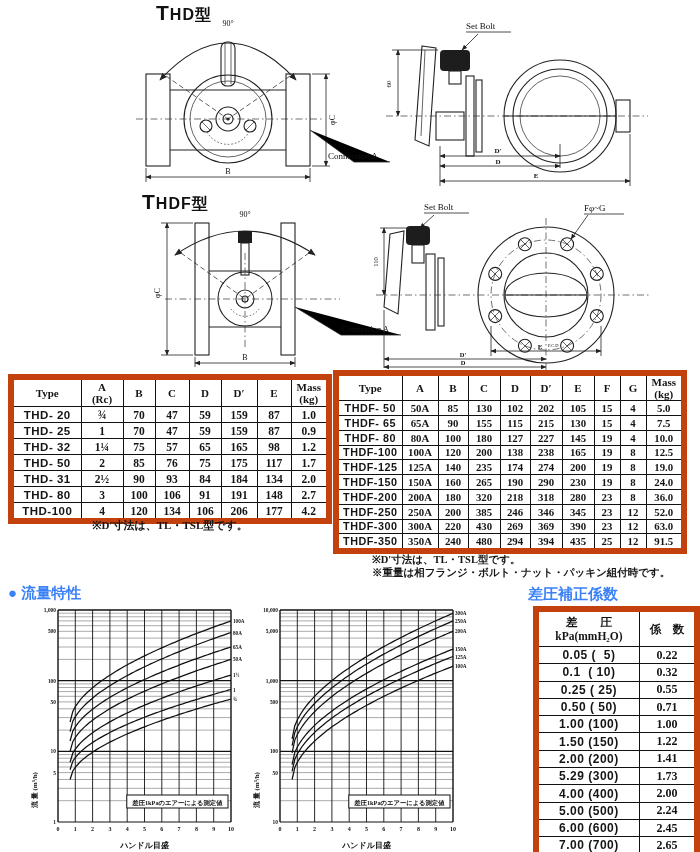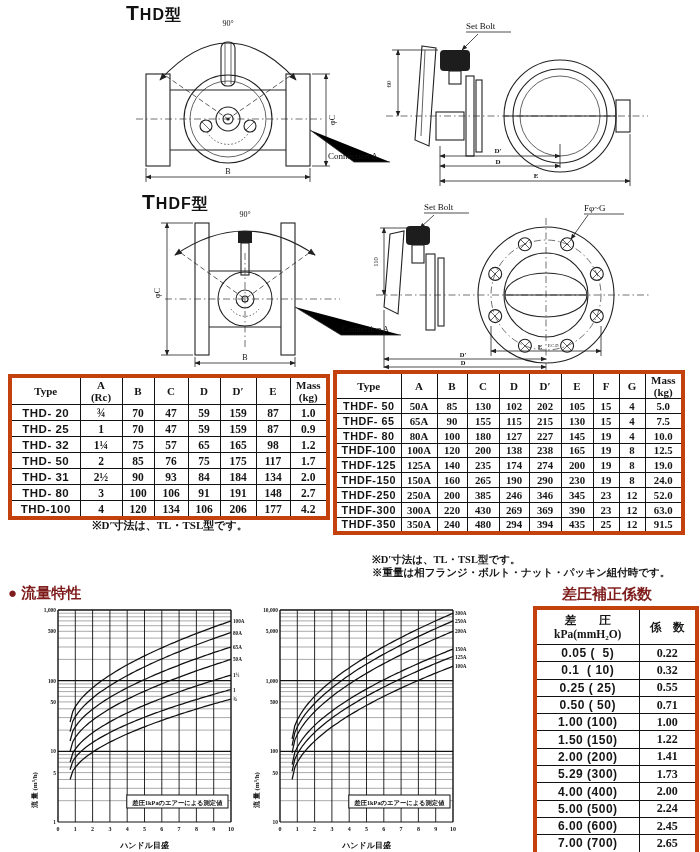--- a/index.html
+++ b/index.html
@@ -3,23 +3,23 @@
 <meta charset="utf-8">
 <style>
   html,body{margin:0;padding:0;background:#fff;}
   #page{position:relative;width:700px;height:852px;background:#fff;overflow:hidden;
         font-family:"Liberation Serif","DejaVu Serif",serif;color:#151515;}
   .abs{position:absolute;}
   .dtitle{font-family:"Liberation Sans","DejaVu Sans",sans-serif;font-weight:bold;
           font-size:16px;letter-spacing:1px;color:#111;}
   .dtitle .bigT{font-size:21px;}
   .secthead{font-family:"Liberation Sans","DejaVu Sans",sans-serif;font-weight:bold;
-            font-size:15px;color:#7f1d1d;}
+            font-size:15px;color:#3b82f6;}
   .note{font-size:11px;font-weight:bold;white-space:pre;}
-  table.spec{border-collapse:collapse;border:4px solid #c2410c;background:#fff;table-layout:fixed;}
+  table.spec{border-collapse:collapse;border:6px solid #c2410c;background:#fff;table-layout:fixed;}
   table.spec th,table.spec td{border:1px solid #111;text-align:center;font-weight:bold;
             white-space:pre;padding:0 1px;overflow:hidden;}
   #thd-table-box table.spec th{font-size:11px;height:26px;line-height:1.1;}
   #thd-table-box table.spec td{font-size:11.5px;height:15px;}
   #thdf-table-box table.spec th{font-size:11px;height:24px;line-height:1.1;}
   #thdf-table-box table.spec td{font-size:10.8px;height:13.8px;}
   #corr-table-box table.spec th{font-size:11.5px;height:34px;line-height:1.25;}
   #corr-table-box table.spec td{font-size:12px;height:16.3px;}
   .c0{font-family:"Liberation Sans","DejaVu Sans",sans-serif;letter-spacing:0.5px;}
   svg text{font-family:"Liberation Serif","DejaVu Serif",serif;fill:#111;}
@@ -35,21 +35,21 @@
 <div id="page">
 
   <svg width="0" height="0" class="abs">
     <defs>
       <marker id="arr" viewBox="0 0 10 10" refX="9" refY="5" markerWidth="7" markerHeight="7" orient="auto-start-reverse">
         <path d="M0,1 L10,5 L0,9 z" fill="#222"></path>
       </marker>
     </defs>
   </svg>
 
-  <div class="dtitle abs" style="left:126px;top:1px;">
+  <div class="dtitle abs" style="left:156px;top:1px;">
     <span class="bigT">T</span><span>HD型</span>
   </div>
 
   <svg class="abs" style="left:128px;top:14px;" width="268" height="172" viewBox="0 0 268 172">
     <path class="ln" d="M32,66 Q100,-8 168,66" marker-start="url(#arr)" marker-end="url(#arr)"></path>
     <text x="100" y="12" font-size="8" text-anchor="middle">90°</text>
     <path class="dash" d="M38,62 L100,105 M162,62 L100,105"></path>
     <path class="cl" d="M8,105 L196,105"></path>
     <rect class="ln" x="18" y="60" width="24" height="92"></rect>
     <rect class="ln" x="158" y="60" width="24" height="92"></rect>
@@ -376,20 +376,32 @@
             <td class="c0">THDF-150</td>
             <td>150A</td>
             <td>160</td>
             <td>265</td>
             <td>190</td>
             <td>290</td>
             <td>230</td>
             <td>19</td>
             <td>8</td>
             <td>24.0</td>
+          </tr>
+          <tr>
+            <td class="c0">THDF-200</td>
+            <td>200A</td>
+            <td>180</td>
+            <td>320</td>
+            <td>218</td>
+            <td>318</td>
+            <td>280</td>
+            <td>23</td>
+            <td>8</td>
+            <td>36.0</td>
           </tr>
           <tr>
             <td class="c0">THDF-250</td>
             <td>250A</td>
             <td>200</td>
             <td>385</td>
             <td>246</td>
             <td>346</td>
             <td>345</td>
             <td>23</td>
@@ -577,21 +589,21 @@
       <path d="M40.1,169.4L42.8,157.3L45.5,151.7L48.2,147.3L50.8,143.5L53.5,140.1L56.2,137.0L58.9,134.1L61.6,131.5L64.2,128.9L66.9,126.5L69.6,124.2L72.3,122.0L75.0,119.8L77.7,117.8L80.3,115.8L83.0,113.8L85.7,112.0L88.4,110.1L91.1,108.3L93.7,106.6L96.4,104.9L99.1,103.2L101.8,101.6L104.5,100.0L107.1,98.4L109.8,96.8L112.5,95.3L115.2,93.8L117.9,92.4L120.6,90.9L123.2,89.5L125.9,88.1L128.6,86.7L131.3,85.3L134.0,84.0L136.6,82.6L139.3,81.3L142.0,80.0L144.7,78.7L147.4,77.4L150.1,76.2L152.7,74.9L155.4,73.7L158.1,72.5L160.8,71.3L163.5,70.1L166.1,68.9L168.8,67.7L171.5,66.6L174.2,65.4L176.9,64.3L179.5,63.2L182.2,62.0L184.9,60.9L187.6,59.8L190.3,58.7L193.0,57.7L195.6,56.6L198.3,55.5L201.0,54.5" fill="none" stroke="#111" stroke-width="1.25"></path>
       <text x="203" y="56.5" font-size="5.2" font-weight="bold">125A</text>
       <path d="M40.1,177.5L42.8,165.5L45.5,160.0L48.2,155.7L50.8,151.9L53.5,148.6L56.2,145.5L58.9,142.7L61.6,140.1L64.2,137.6L66.9,135.2L69.6,132.9L72.3,130.7L75.0,128.6L77.7,126.6L80.3,124.6L83.0,122.7L85.7,120.9L88.4,119.1L91.1,117.3L93.7,115.6L96.4,113.9L99.1,112.3L101.8,110.6L104.5,109.1L107.1,107.5L109.8,106.0L112.5,104.5L115.2,103.0L117.9,101.6L120.6,100.1L123.2,98.7L125.9,97.3L128.6,96.0L131.3,94.6L134.0,93.3L136.6,92.0L139.3,90.7L142.0,89.4L144.7,88.1L147.4,86.9L150.1,85.6L152.7,84.4L155.4,83.2L158.1,82.0L160.8,80.8L163.5,79.6L166.1,78.5L168.8,77.3L171.5,76.2L174.2,75.0L176.9,73.9L179.5,72.8L182.2,71.7L184.9,70.6L187.6,69.5L190.3,68.5L193.0,67.4L195.6,66.3L198.3,65.3L201.0,64.2" fill="none" stroke="#111" stroke-width="1.25"></path>
       <text x="203" y="66.2" font-size="5.2" font-weight="bold">100A</text>
       <rect x="96.8" y="193" width="101.2" height="13" fill="#fff" stroke="#111" stroke-width="1"></rect>
       <text x="147.4" y="202.5" font-size="6.3" font-weight="bold" text-anchor="middle">差圧1kPaのエアーによる測定値</text>
       <text x="114.5" y="246" font-size="8" font-weight="bold" text-anchor="middle">ハンドル目盛</text>
       <text x="7" y="206" font-size="7" font-weight="bold" text-anchor="start" transform="rotate(-90 7 206)">流 量 (m³/h)</text>
     </svg>
 
-  <div class="secthead abs" style="left:562px;top:585px;">差圧補正係数</div>
+  <div class="secthead abs" style="left:528px;top:585px;">差圧補正係数</div>
   <div id="corr-table-box" class="abs" style="left:533px;top:606px;">
       <table class="spec">
         <colgroup>
           <col style="width: 104px;">
           <col style="width: 58px;">
         </colgroup>
         <thead>
           <tr>
             <th>差　　圧<br>kPa(mmH₂O)</th>
             <th>係　数</th>

